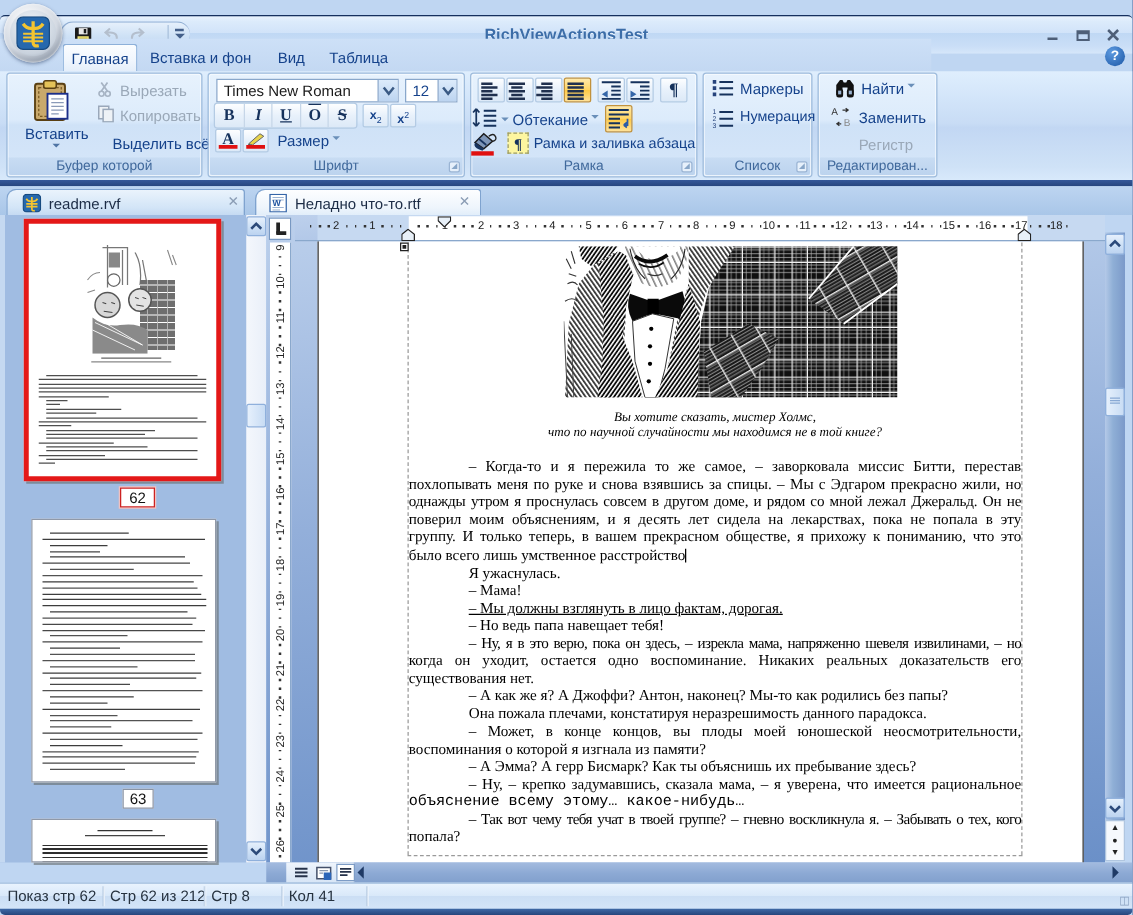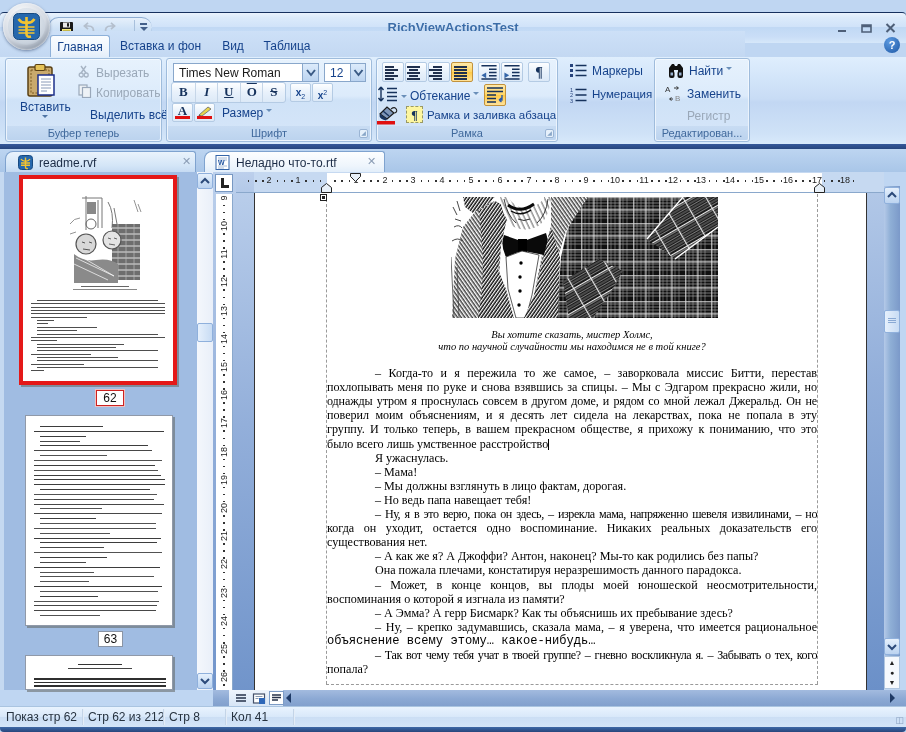--- a/index.html
+++ b/index.html
@@ -105,21 +105,21 @@
 </div>
 <div id="tabrow">
  <div class="rtab act" style="left:50px;width:60px;padding-left:0;padding-right:0">Главная</div>
  <div class="rtab" style="left:114px;width:93px;padding-left:0;padding-right:0">Вставка и фон</div>
  <div class="rtab" style="left:213px;width:40px;padding-left:0;padding-right:0">Вид</div>
  <div class="rtab" style="left:256px;width:62px;padding-left:0;padding-right:0">Таблица</div>
 </div>
 <div id="help">?</div>
 <div id="ribbon">
 <div class="grp" style="left:5px;width:157px">
- <div class="lbl">Буфер теперь</div>
+ <div class="lbl">Буфер которой</div>
 
  <svg class="abs" style="left:17px;top:4px" width="36" height="36" viewBox="0 0 36 36">
    <rect x="5" y="4" width="24" height="29" rx="2" fill="#c9a96c" stroke="#5a4013" stroke-width="1.5"></rect>
    <rect x="8" y="7" width="18" height="23" fill="none" stroke="#7a5a22" stroke-width="1" stroke-dasharray="2 1.5"></rect>
    <rect x="12" y="1.5" width="10" height="6" rx="1.5" fill="#e4c258" stroke="#5a4013" stroke-width="1.2"></rect>
    <rect x="15" y="12" width="16" height="20" fill="#fff" stroke="#1c2f8a" stroke-width="1.5"></rect>
    <path d="M18 16h10M18 19h10M18 22h10M18 25h10M18 28h6" stroke="#8a9ab8" stroke-width="1"></path>
  </svg>
  <div class="rbtxt" style="left:14px;top:41px">Вставить</div>
  <div class="abs" style="left:36px;top:56px;width:0;height:0;border:3.5px solid transparent;border-top-color:#4f74a4"></div>
@@ -224,20 +224,24 @@
       </svg></div>
 <svg class="abs" style="left:376px;top:48px" width="22" height="20" viewBox="0 0 22 20">
  <path d="M4 9 L11 2 L18 8 L11 14 Z" fill="#7e96b8" stroke="#1b1b1b" stroke-width="1.2"></path>
  <path d="M4 9 L11 14 L10 15.5 Q4 14 3.5 11 Z" fill="#17335e"></path>
  <path d="M7 6 L13 11" stroke="#17335e" stroke-width="1.4"></path>
  <path d="M15 4 q4 -3 5.5 0.5 q1 2.5 -2 3.5" stroke="#222" stroke-width="1.1" fill="none"></path>
  <rect x="1" y="16" width="18" height="3.5" fill="#e01010"></rect>
     </svg>
 <div class="abs" style="left:406px;top:49px;width:17px;height:17px;border:1px dashed #9a9a66;background:#fdf6a0;font-family:'Liberation Serif';font-weight:bold;font-size:12px;color:#16325c;text-align:center;line-height:16px">¶</div>
 <div class="rbtxt" style="left:427px;top:52px;font-size:11.5px">Рамка и заливка абзаца</div>
+<div class="grp" style="left:562px;width:88px">
+ <div class="lbl">Список</div>
+      <div class="launch">◢</div>
+</div>
 <svg class="abs" style="left:570px;top:6px" width="17" height="15" viewBox="0 0 17 15">
  <rect x="0" y="1" width="3" height="3" fill="#26437c"></rect>
       <rect x="0" y="6" width="3" height="3" fill="#26437c"></rect>
       <rect x="0" y="11" width="3" height="3" fill="#26437c"></rect>
  <path d="M5.5 2.5h11M5.5 7.5h11M5.5 12.5h11" stroke="#16325c" stroke-width="1.6"></path>
     </svg>
 <div class="rbtxt" style="left:592px;top:7px">Маркеры</div>
 <svg class="abs" style="left:570px;top:30px" width="17" height="16" viewBox="0 0 17 16">
  <text x="0" y="4.5" font-size="5.5" fill="#26437c" font-family="Liberation Sans">1</text>
  <text x="0" y="10" font-size="5.5" fill="#26437c" font-family="Liberation Sans">2</text>
@@ -636,21 +640,21 @@
 Вы хотите сказать, мистер Холмс,<br>что по научной случайности мы находимся не в той книге?</div>
 <div class="abs" style="left:0;top:0;z-index:5">
     <div class="tl tj" style="top:366.0px;text-indent:48px;">–&nbsp;Когда-то и я пережила то же самое,&nbsp;– заворковала миссис Битти, перестав</div>
     <div class="tl tj" style="top:380.1px;">похлопывать меня по руке и снова взявшись за спицы.&nbsp;– Мы с Эдгаром прекрасно жили, но</div>
     <div class="tl tj" style="top:394.2px;letter-spacing:-0.12px;">однажды утром я проснулась совсем в другом доме, и рядом со мной лежал Джеральд. Он не</div>
     <div class="tl tj" style="top:408.3px;">поверил моим объяснениям, и я десять лет сидела на лекарствах, пока не попала в эту</div>
     <div class="tl tj" style="top:422.4px;">группу. И только теперь, в вашем прекрасном обществе, я прихожу к пониманию, что это</div>
     <div class="tl" style="top:436.5px;">было всего лишь умственное расстройство<span class="caret"></span></div>
     <div class="tl" style="top:450.6px;text-indent:48px;">Я ужаснулась.</div>
     <div class="tl" style="top:464.7px;text-indent:48px;">–&nbsp;Мама!</div>
-    <div class="tl" style="top:478.8px;text-indent:48px;">–&nbsp;Мы должны взглянуть в лицо фактам, дорогая.</div>
+    <div class="tl" style="top:478.8px;text-indent:48px;text-decoration:underline;">–&nbsp;Мы должны взглянуть в лицо фактам, дорогая.</div>
     <div class="tl" style="top:492.9px;text-indent:48px;">–&nbsp;Но ведь папа навещает тебя!</div>
     <div class="tl tj" style="top:507.0px;text-indent:48px;letter-spacing:-0.45px;">–&nbsp;Ну, я в это верю, пока он здесь,&nbsp;– изрекла мама, напряженно шевеля извилинами,&nbsp;– но</div>
     <div class="tl tj" style="top:521.1px;">когда он уходит, остается одно воспоминание. Никаких реальных доказательств его</div>
     <div class="tl" style="top:535.2px;">существования нет.</div>
     <div class="tl" style="top:549.3px;text-indent:48px;">–&nbsp;А как же я? А Джоффи? Антон, наконец? Мы-то как родились без папы?</div>
     <div class="tl" style="top:563.4px;text-indent:48px;">Она пожала плечами, констатируя неразрешимость данного парадокса.</div>
     <div class="tl tj" style="top:577.5px;text-indent:48px;">–&nbsp;Может, в конце концов, вы плоды моей юношеской неосмотрительности,</div>
     <div class="tl" style="top:591.6px;">воспоминания о которой я изгнала из памяти?</div>
     <div class="tl" style="top:605.7px;text-indent:48px;">–&nbsp;А Эмма? А герр Бисмарк? Как ты объяснишь их пребывание здесь?</div>
     <div class="tl tj" style="top:619.8px;text-indent:48px;">–&nbsp;Ну,&nbsp;– крепко задумавшись, сказала мама,&nbsp;– я уверена, что имеется рациональное</div>

